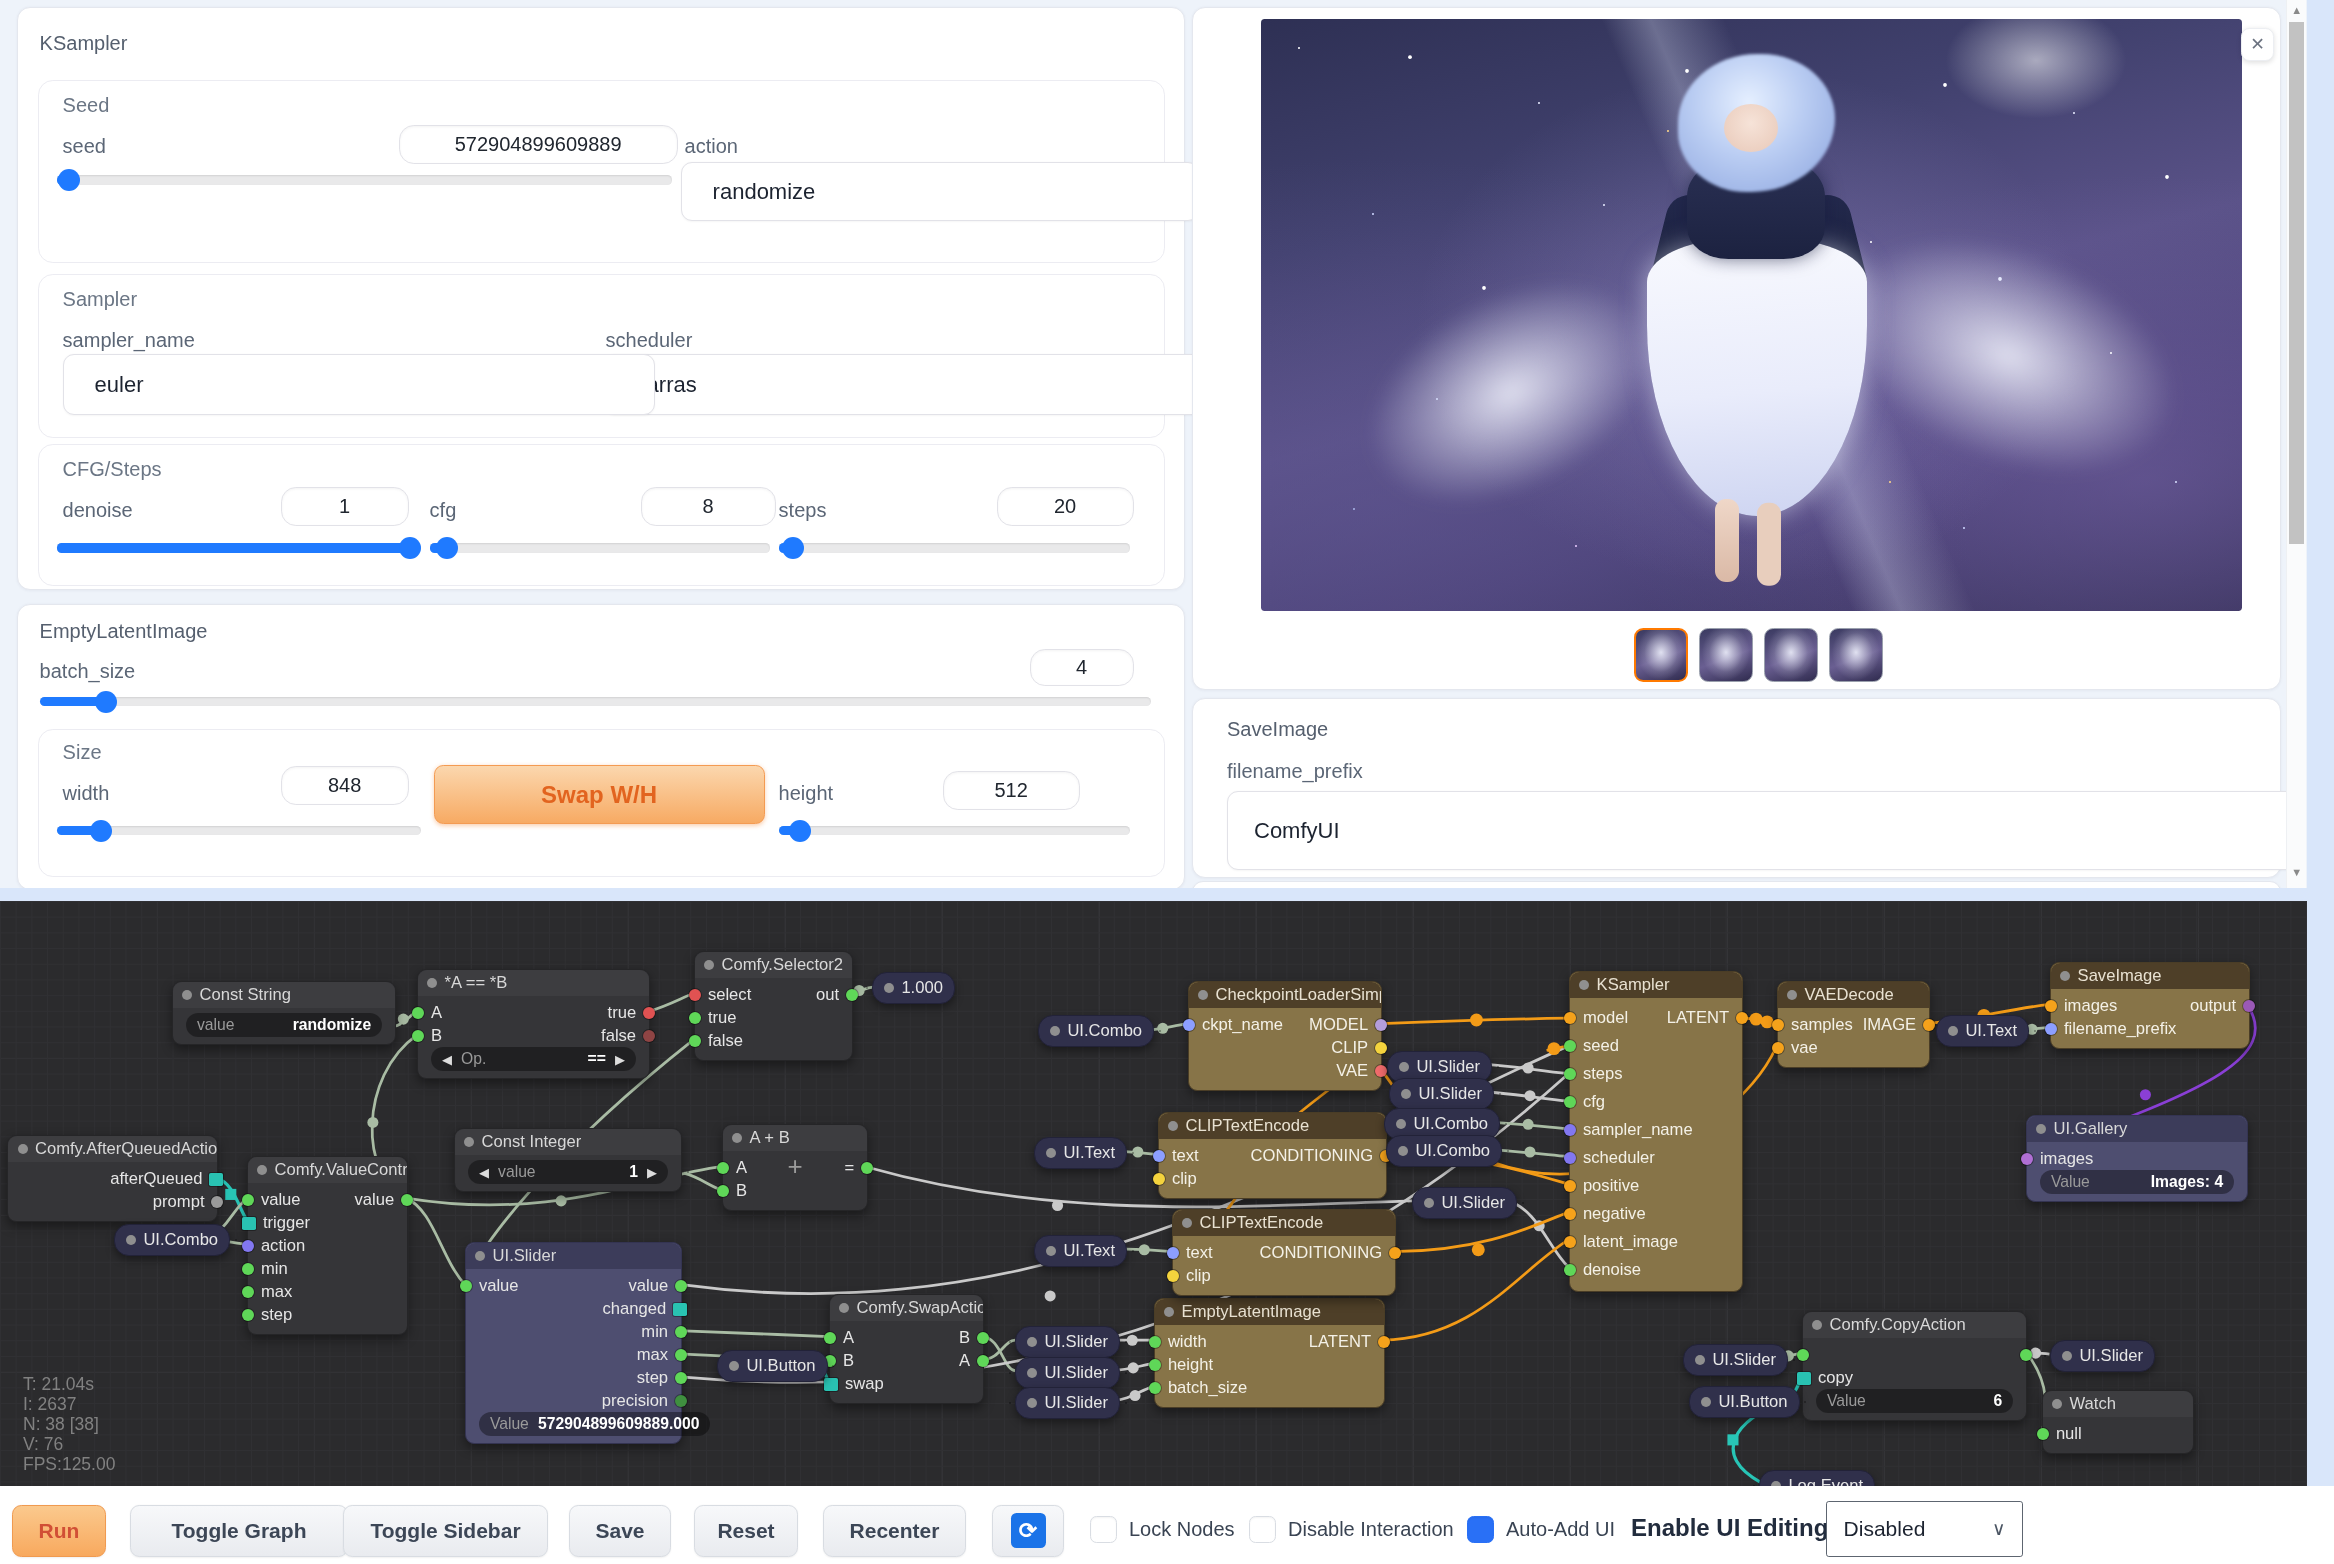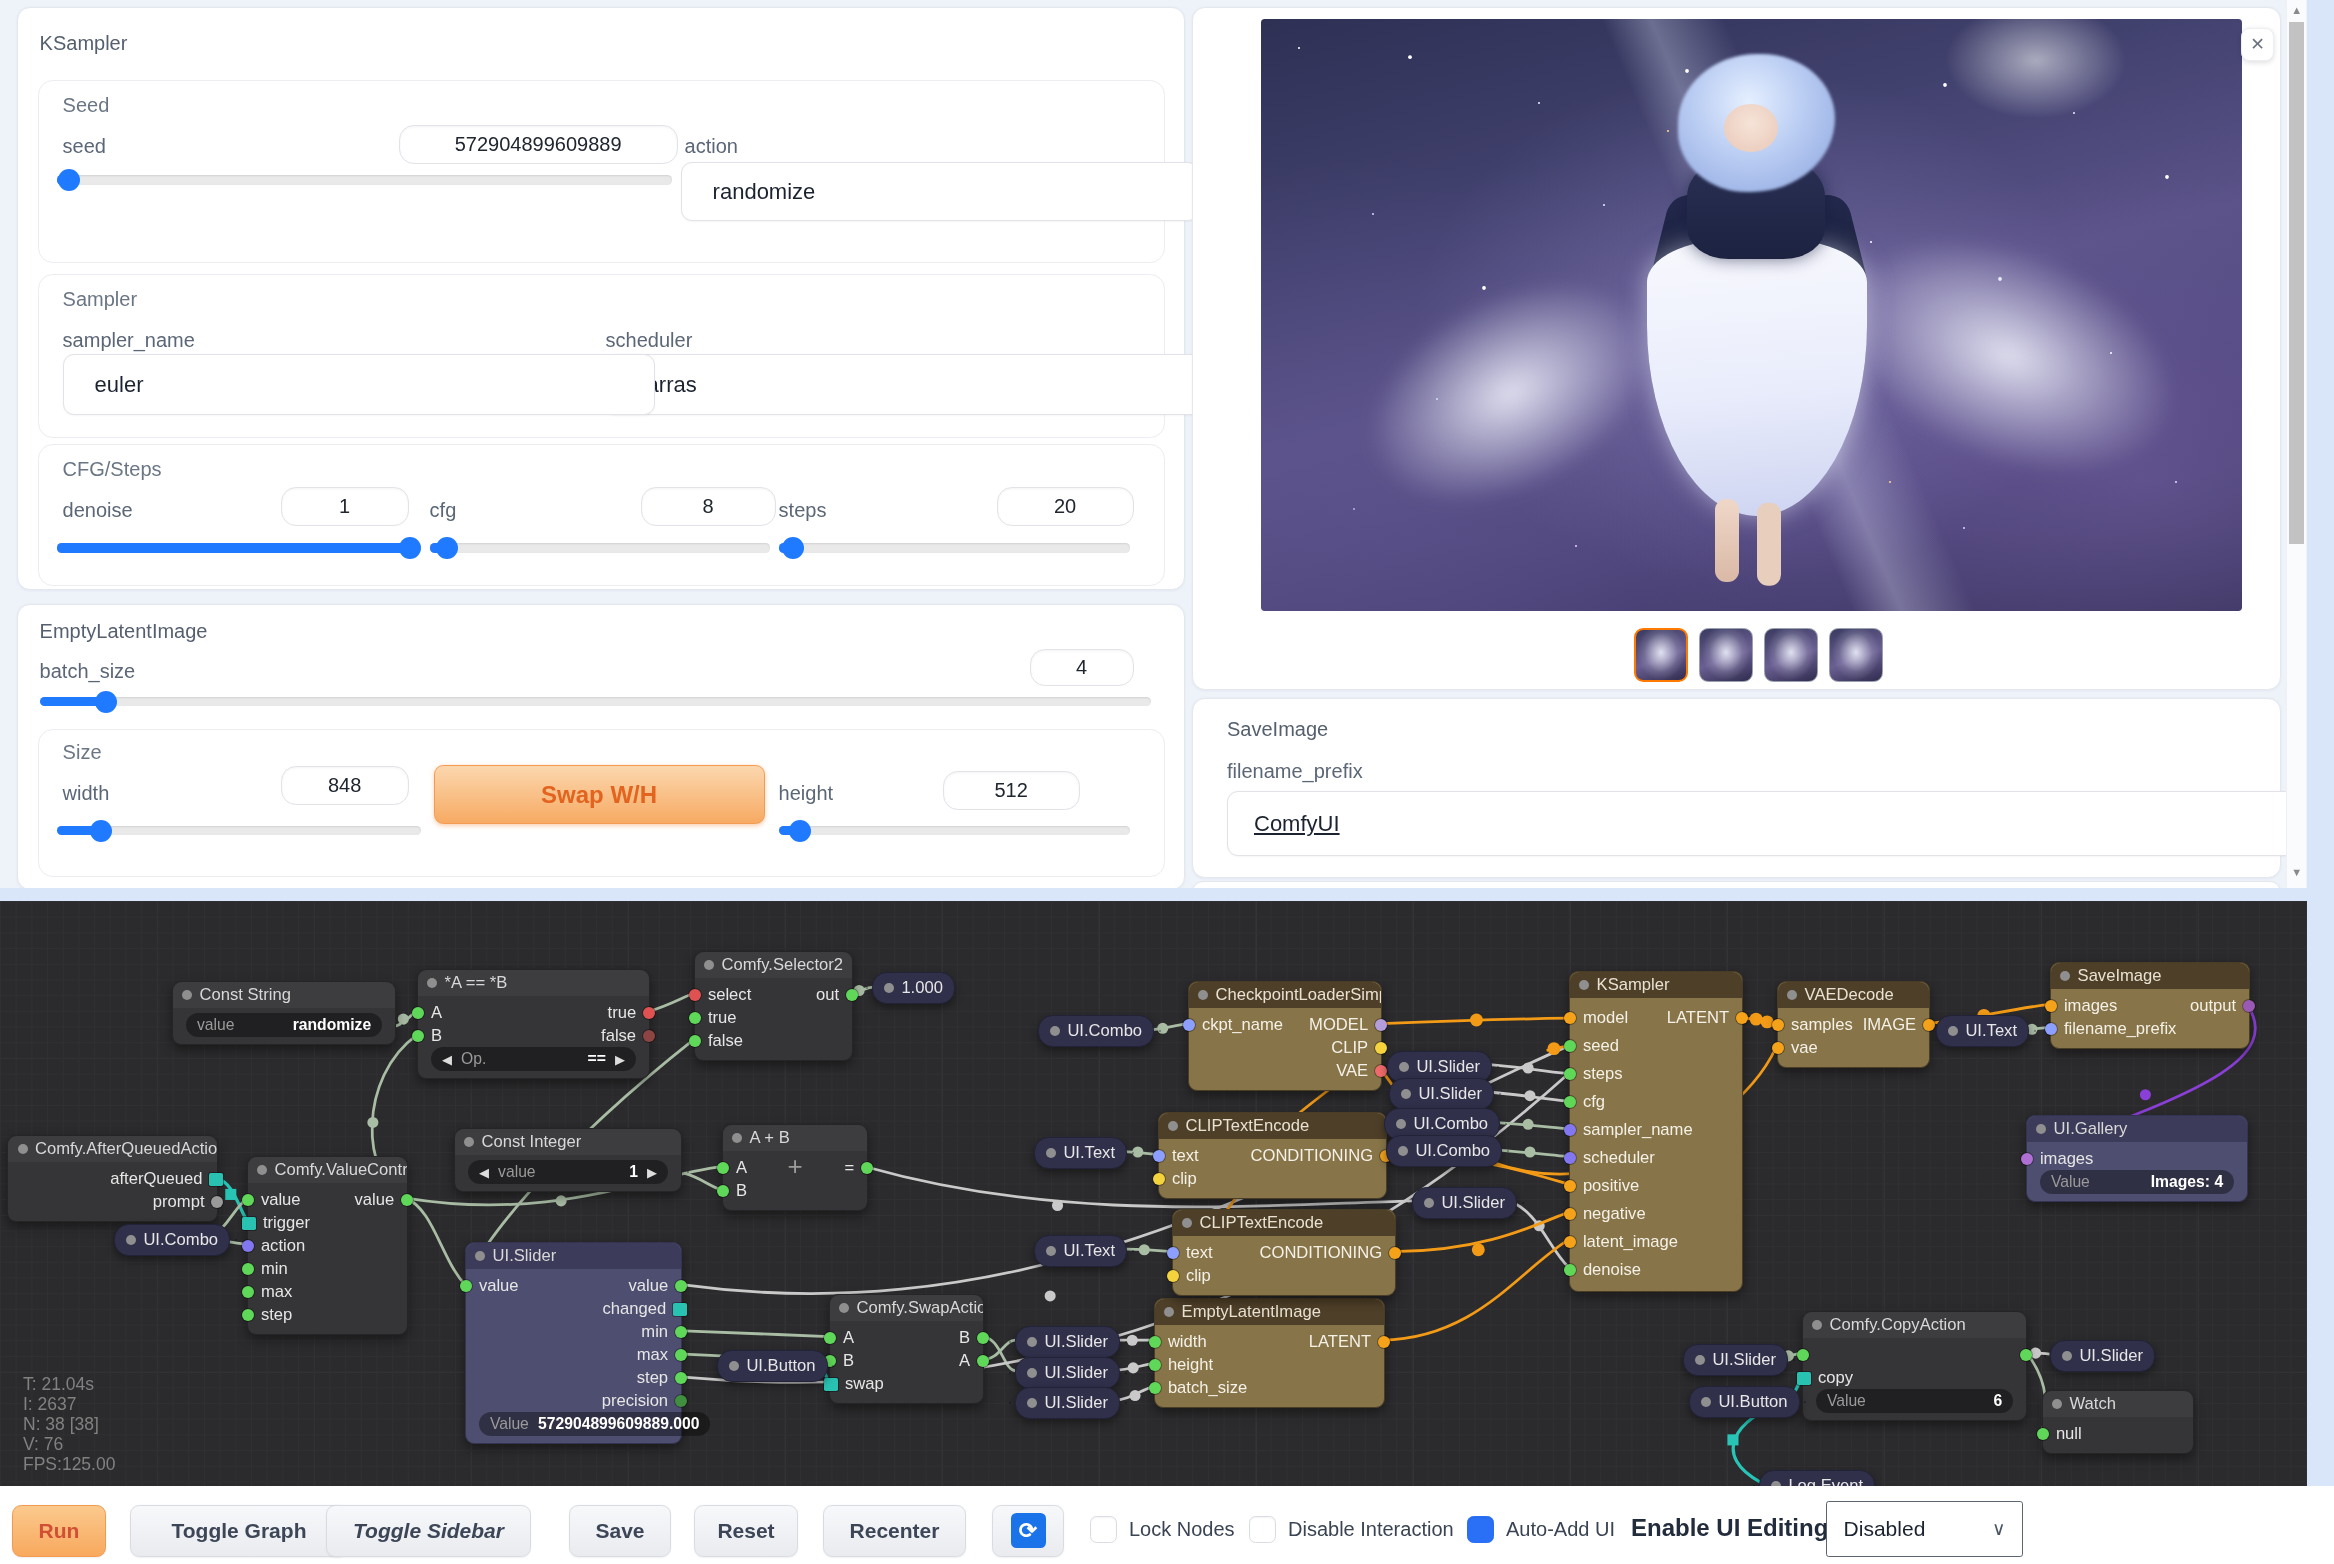--- a/index.html
+++ b/index.html
@@ -208,21 +208,21 @@
       <div class="thumb selected"></div>
       <div class="thumb"></div>
       <div class="thumb"></div>
       <div class="thumb"></div>
     </div>
   </div>
 
   <div class="card" style="left:1192px;top:698px;width:1087px;height:178px;">
     <div class="card-title" style="left:34px;top:18.5px;">SaveImage</div>
     <div class="flabel" style="left:34px;top:61px;">filename_prefix</div>
-    <div class="sel" style="left:34px;top:92px;width:1019px;height:55px;padding:4px 26px;text-decoration:underline;">
+    <div class="sel" style="left:34px;top:92px;width:1019px;height:55px;padding:11px 26px;">
       <span>ComfyUI</span>
     </div>
   </div>
   <div class="card" style="left:1192px;top:881px;width:1087px;height:13px;border-radius:11px 11px 0 0;"></div>
 
   <div class="vscroll">
     <span class="arr" style="top:3.7px;">▲</span>
     <div class="vthumb"></div>
     <span class="arr" style="top:866px;">▼</span>
   </div>
@@ -993,21 +993,21 @@
         <div>I: 2637</div>
         <div>N: 38 [38]</div>
         <div>V: 76</div>
         <div>FPS:125.00</div>
       </div>
   </div>
 
   <div class="toolbar">
     <button class="tbtn run" style="left:12px;width:94px;">Run</button>
     <button class="tbtn" style="left:130px;width:218px;">Toggle Graph</button>
-    <button class="tbtn" style="left:326px;width:205px;font-style:italic;">Toggle Sidebar</button>
+    <button class="tbtn" style="left:343px;width:205px;">Toggle Sidebar</button>
     <button class="tbtn" style="left:569px;width:102px;">Save</button>
     <button class="tbtn" style="left:694px;width:104px;">Reset</button>
     <button class="tbtn" style="left:823px;width:143px;">Recenter</button>
     <button class="tbtn" style="left:992px;width:72px;">
       <span class="blue-ico">⟳</span>
     </button>
     <div class="chk" style="left:1090px;">
       <span class="box"></span>
       <span class="lbl">Lock Nodes</span>
     </div>

